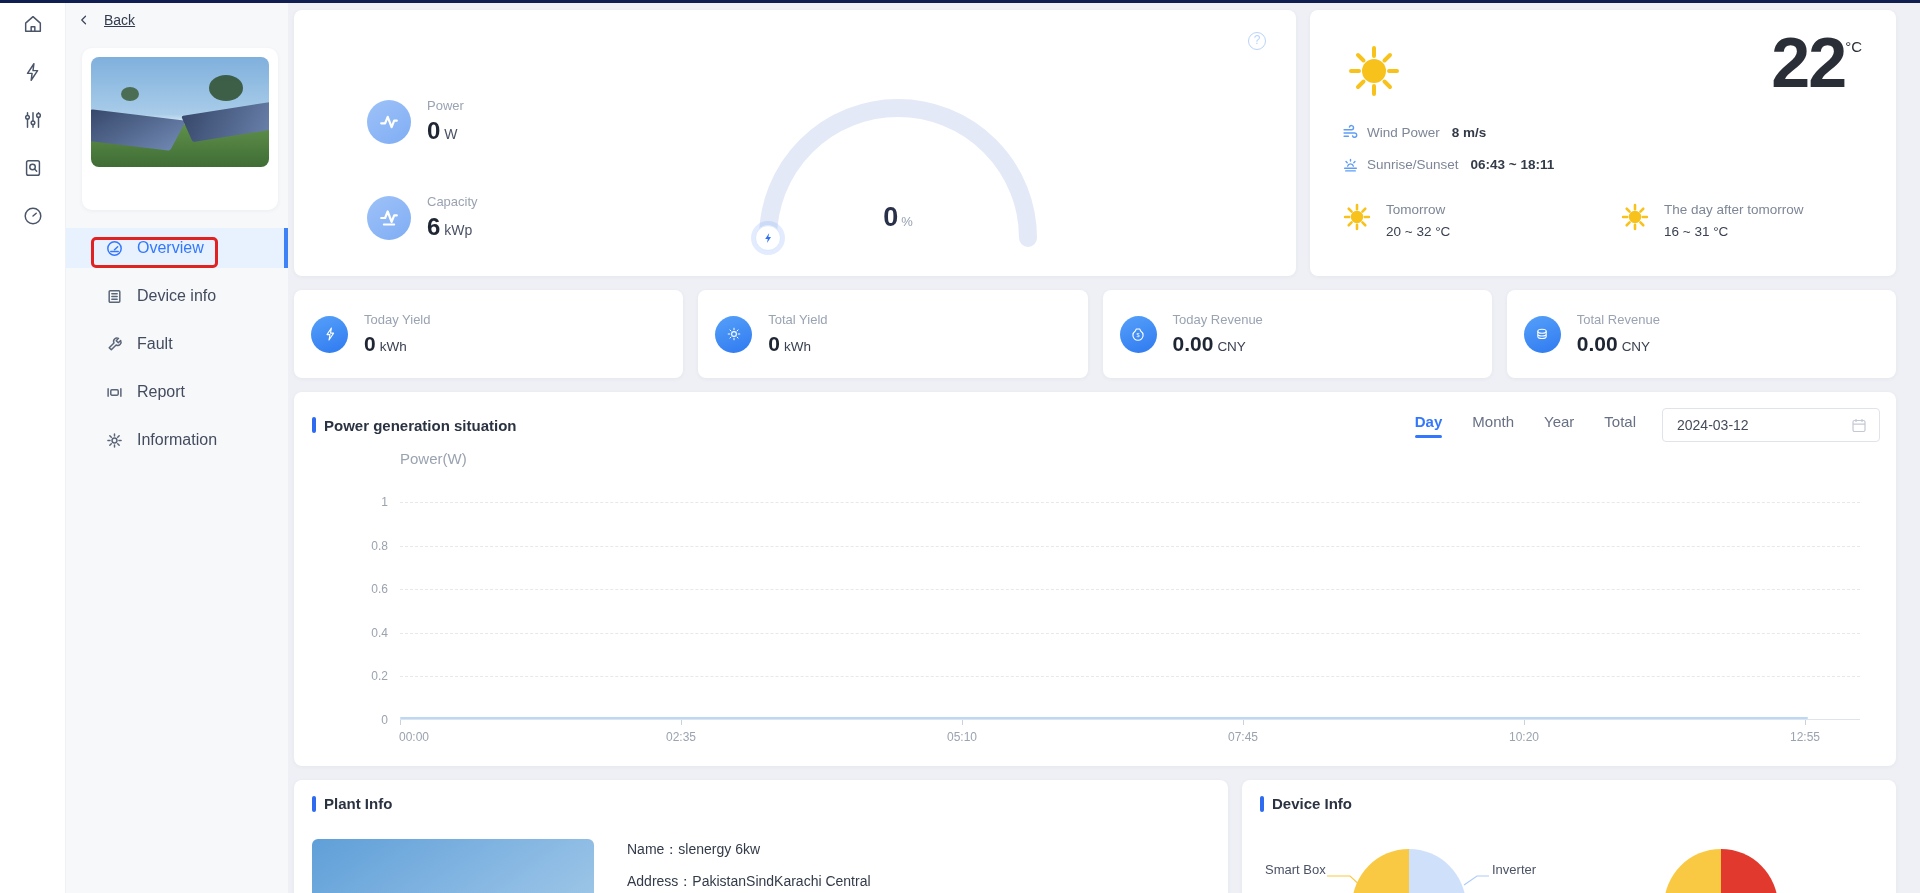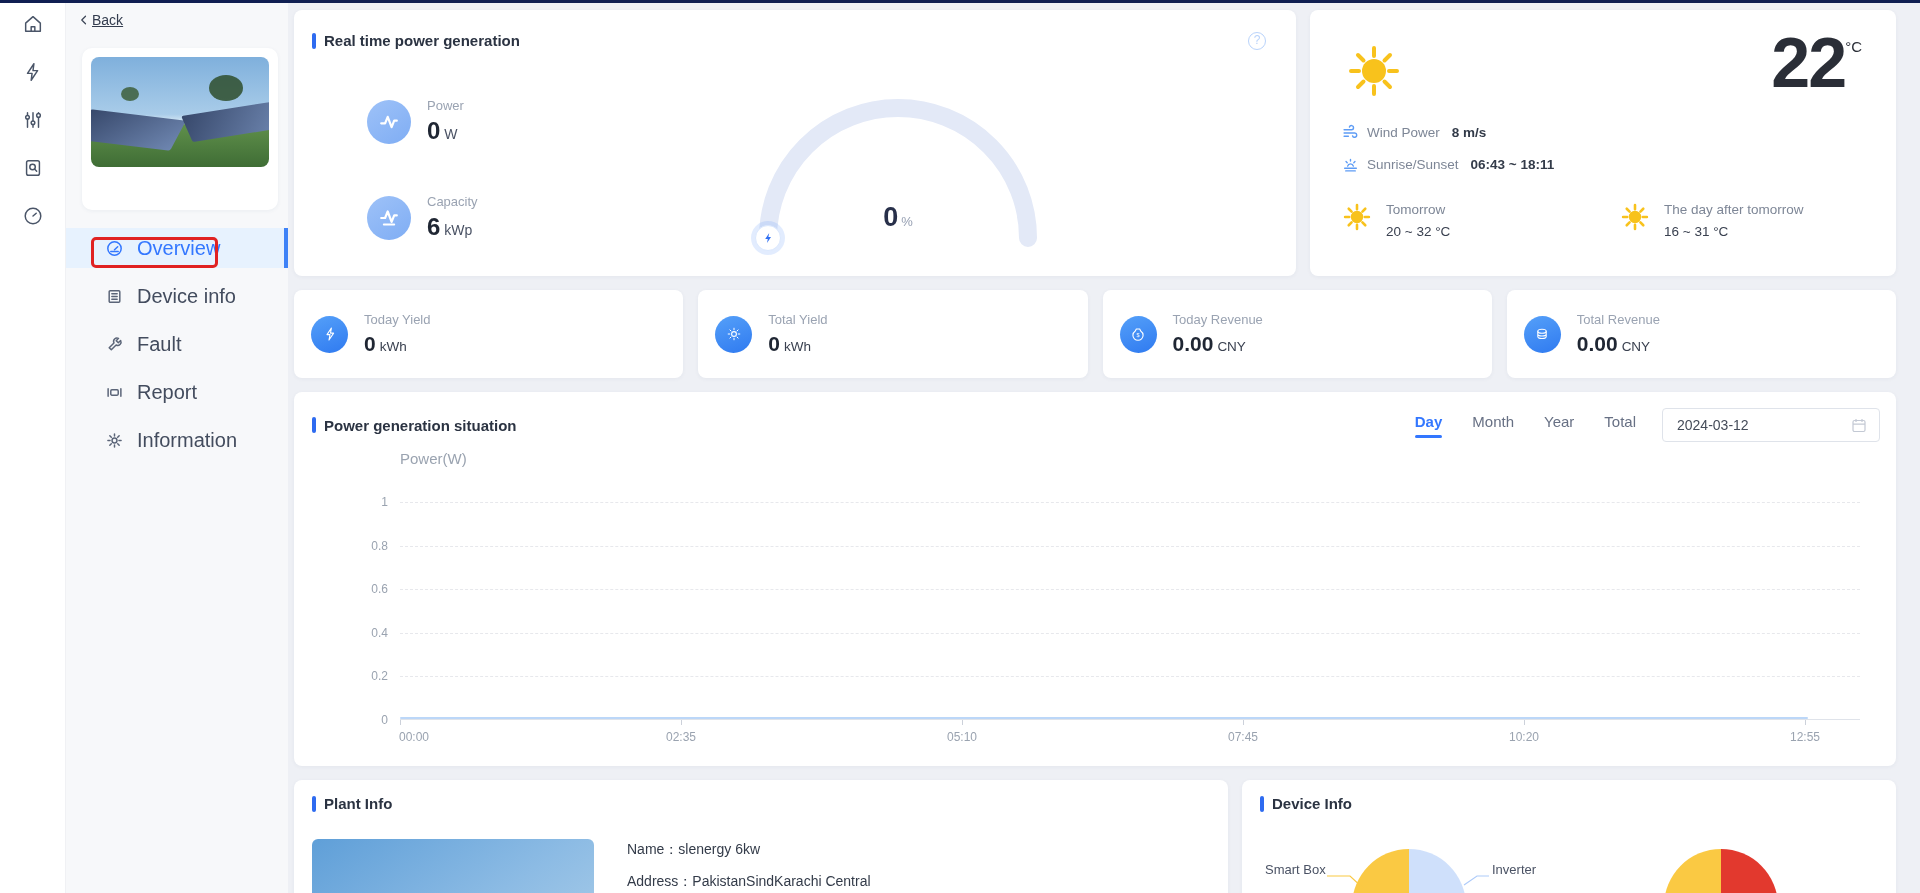--- a/index.html
+++ b/index.html
@@ -10,32 +10,32 @@
   
   .top-line { position:absolute; top:0; left:0; width:1920px; height:3px; background:#101f52; z-index:50; }
 
   
   .rail { position:absolute; left:0; top:0; width:66px; height:893px; background:#ffffff; border-right:1px solid #f0f1f4; z-index:30; }
   .rail .ricon { width:66px; height:48px; display:flex; align-items:center; justify-content:center; cursor:pointer; }
   .rail svg { stroke:#4a5568; fill:none; stroke-width:1.6; stroke-linecap:round; stroke-linejoin:round; }
 
   
   .sidebar { position:absolute; left:66px; top:0; width:222px; height:893px; background:#f7f8fa; z-index:20; }
-  .back-row { display:flex; align-items:center; gap:2px; padding:12px 0 0 12px; font-size:14px; color:#333c4e; cursor:pointer;text-decoration:underline; }
+  .back-row { display:flex; align-items:center; gap:14px; padding:12px 0 0 12px; font-size:14px; color:#333c4e; cursor:pointer;text-decoration:underline; }
   .plant-card { position:absolute; left:16px; top:48px; width:196px; height:162px; background:#fff; border-radius:10px; box-shadow:0 1px 4px rgba(40,60,100,.06); }
   .plant-photo { position:absolute; left:9px; top:9px; width:178px; height:110px; border-radius:8px; overflow:hidden;
     background:linear-gradient(180deg,#7fb0dc 0%,#a9cce9 52%,#cfe3f2 58%,#5f8f4a 62%,#3f6d35 100%); }
   .plant-photo .panel { position:absolute; background:linear-gradient(135deg,#37486b,#6e86b0); transform:skew(-28deg,7deg); border-radius:2px; }
   .plant-photo .p1 { left:-8px; top:58px; width:95px; height:30px; }
   .plant-photo .p2 { left:96px; top:52px; width:90px; height:26px; transform:skew(24deg,-9deg); }
   .plant-photo .tree { position:absolute; left:118px; top:18px; width:34px; height:26px; border-radius:50%; background:#2e4d2b; opacity:.85; }
   .plant-photo .tree2 { position:absolute; left:30px; top:30px; width:18px; height:14px; border-radius:50%; background:#375730; opacity:.8; }
   .plant-name-row { position:absolute; left:11px; top:178px; display:flex; align-items:center; gap:6px; font-size:14px; font-weight:bold; color:#273044; }
   .menu { position:absolute; left:0; top:228px; width:222px; }
-  .menu-item { position:relative; height:40px; margin-bottom:8px; display:flex; align-items:center; gap:14px; padding-left:40px; font-size:20px; color:#434c5e; cursor:pointer; }
+  .menu-item { position:relative; height:40px; margin-bottom:8px; display:flex; align-items:center; gap:14px; padding-left:40px; font-size:16px; color:#434c5e; cursor:pointer; }
   .menu-item svg { stroke:#5b6578; fill:none; stroke-width:1.4; stroke-linecap:round; stroke-linejoin:round; flex:0 0 auto; }
   .menu-item.active { background:#e7f2fe; color:#3377ff; }
   .menu-item.active svg { stroke:#3377ff; }
   .menu-item.active::after { content:""; position:absolute; right:0; top:0; width:4px; height:40px; background:#3e82f7; }
   .annotation-box { position:absolute; left:25px; top:237px; width:127px; height:31px; border:3px solid #e02222; border-radius:5px; z-index:40; pointer-events:none; }
 
   
   .content { position:absolute; left:288px; top:0; width:1632px; height:893px; padding:10px 24px 0 6px; }
   .card { background:#fff; border-radius:8px; box-shadow:0 1px 4px rgba(40,60,100,.05); position:relative; }
   .sec-title { display:flex; align-items:center; font-size:15px; font-weight:bold; color:#2b3342; }
@@ -215,24 +215,20 @@
       </div>
     </div>
     <div class="annotation-box"></div>
   </div>
 
   <div class="content">
 
     <div class="row-top">
 
       <div class="card gauge-card">
-        <div class="sec-title">
-            <span class="bar"></span>
-            <span>Real time power generation</span>
-          </div>
         <div class="help">?</div>
 
         <div class="metric m1">
           <div class="circ">
               <svg width="26" height="26" viewBox="0 0 20 20">
                 <path d="M4 11h3l2-5 3 8 2-5h2" stroke="#fff" stroke-width="1.7" fill="none" stroke-linecap="round" stroke-linejoin="round"></path>
               </svg>
             </div>
           <div>
               <div class="lab">Power</div>

